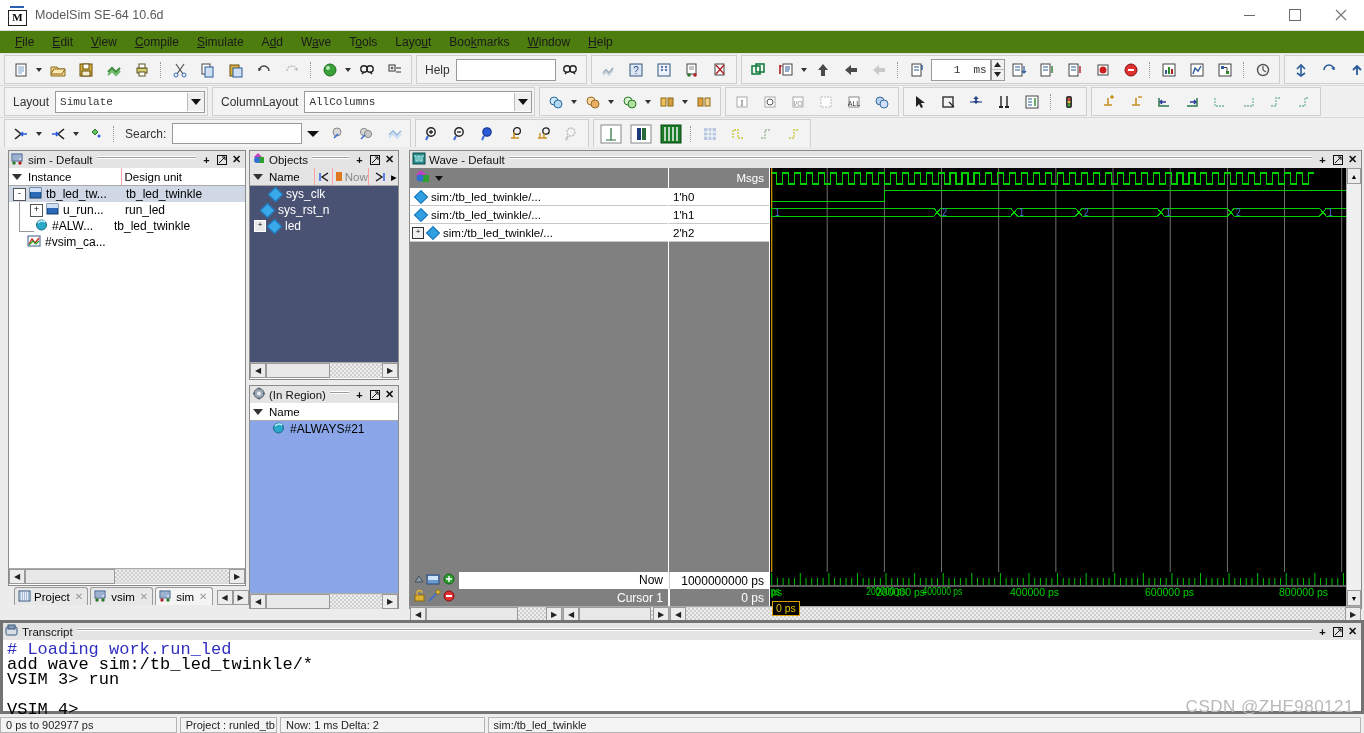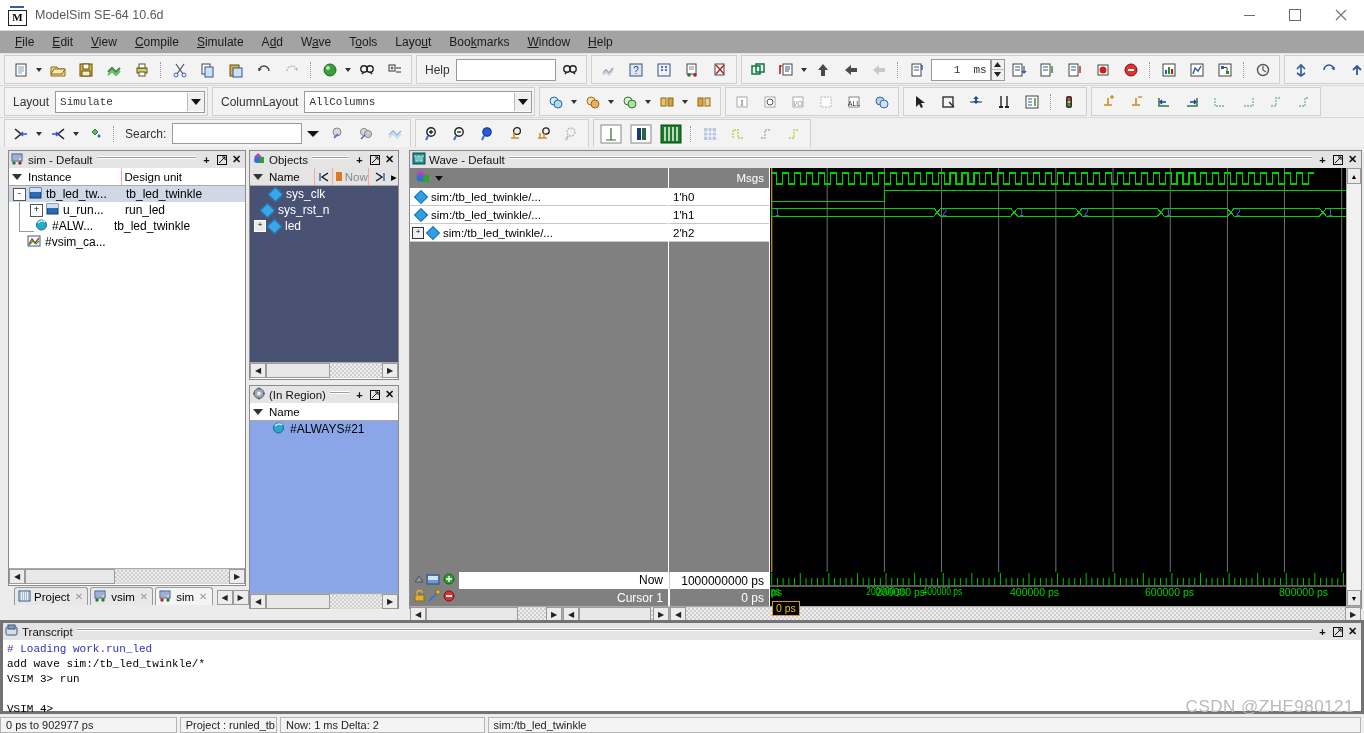--- a/index.html
+++ b/index.html
@@ -21,21 +21,21 @@
                     font-size:11px;font-weight:bold;line-height:12px;text-align:center;
                     font-family:"Liberation Serif",serif;}
   .title-text{font-size:12.5px;color:#5a5a5a;}
   .win-btns{margin-left:auto;display:flex;height:30px;}
   .win-btn{width:46px;height:30px;display:flex;align-items:center;justify-content:center;
            color:#666;font-size:13px;}
   .sq{width:10px;height:10px;border:1px solid #6a6a6a;}
   .dash{width:11px;height:1px;background:#6a6a6a;}
 
   
-  .menubar{height:22px;background:#a3a3a3;display:flex;align-items:center;padding-left:6px;
+  .menubar{height:22px;background:#4d7c0f;display:flex;align-items:center;padding-left:6px;
            border-bottom:1px solid #e3e3e3;}
   .menu-item{padding:2px 9px;font-size:12px;color:#1a1a1a;}
   .menu-item u{text-decoration:underline;}
 
   
   .toolbar{height:31px;background:#f0f0f0;display:flex;align-items:center;
            border-bottom:1px solid #d8d8d8;padding-left:4px;}
   .tb-group{display:flex;align-items:center;height:27px;border:1px solid #cfcfcf;
             background:#f3f3f3;margin-right:4px;padding:0 2px;}
   .tbtn{width:24px;height:24px;display:flex;align-items:center;justify-content:center;
@@ -122,21 +122,21 @@
   .tabstrip{position:absolute;display:flex;align-items:flex-end;height:18px;}
   .tab{height:17px;display:flex;align-items:center;padding:0 4px 0 3px;background:#e8e8e8;
        border:1px solid #9a9a9a;border-bottom:none;margin-right:2px;font-size:11.5px;
        border-radius:3px 3px 0 0;}
   .tab.active{background:#f4f4f4;}
   .tab .x{margin-left:5px;color:#999;font-size:10px;}
 
   
   .transcript{position:absolute;left:0;top:620px;width:1364px;height:94px;background:#fff;
               border:3px solid #737373;box-sizing:border-box;}
-  .tr-body{font-family:"Liberation Mono",monospace;font-size:11px;padding:2px 0 0 4px;
+  .tr-body{font-family:"Liberation Mono",monospace;font-size:17px;padding:2px 0 0 4px;
            line-height:15px;}
   .tr-body .blue{color:#2f2fc0;}
 
   .statusbar{position:absolute;left:0;top:716px;width:1364px;height:17px;display:flex;
              align-items:center;font-size:11px;color:#222;background:#f0f0f0;}
   .st-cell{border:1px solid #b4b4b4;height:16px;box-sizing:border-box;display:flex;align-items:center;
            padding-left:5px;margin-right:3px;background:#f4f4f4;overflow:hidden;white-space:nowrap;}
 
   .watermark{position:absolute;right:10px;top:697px;font-size:17px;color:#b9b9b9;
              font-family:"Liberation Sans",sans-serif;letter-spacing:0.5px;}

